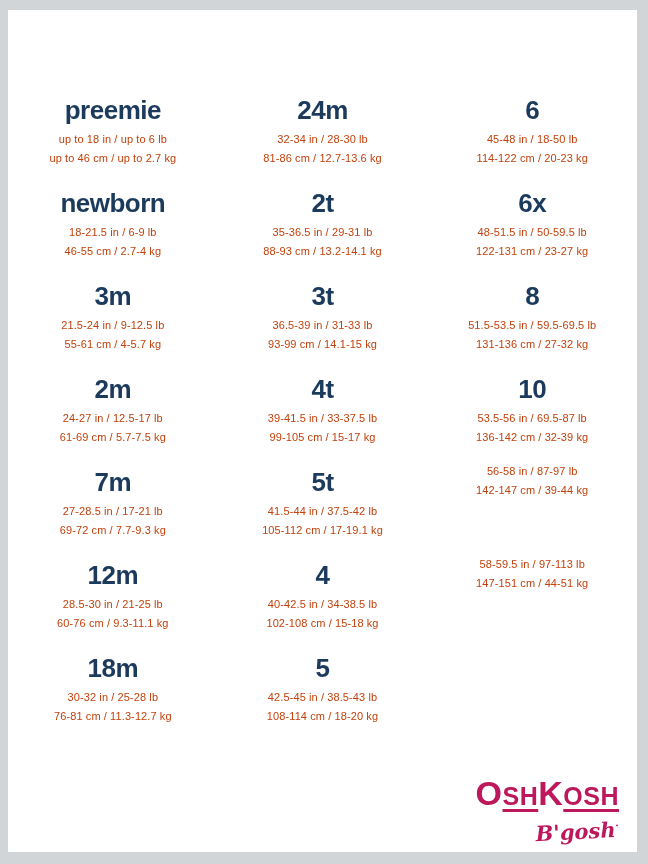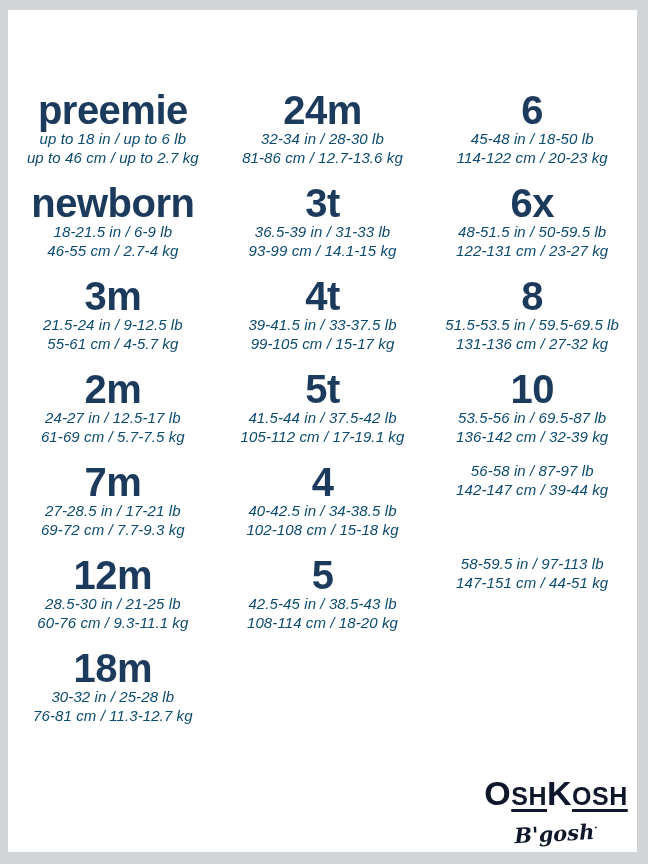--- a/index.html
+++ b/index.html
@@ -35,42 +35,41 @@
     flex-direction: column;
     align-items: center;
   }
   .cell {
     height: 93px;
     width: 100%;
     text-align: center;
     box-sizing: border-box;
   }
   .size-label {
-    font-size: 40px;
+    font-size: 26px;
     font-weight: bold;
     letter-spacing: -0.5px;
     color: #1b3a5c;
     line-height: 40px;
     white-space: nowrap;
   }
   .measure {
-    font-size: 15px;
-    color: #0c4a6e;
+    font-size: 11px;
+    color: #c2410c;
     line-height: 18.5px;
     letter-spacing: 0.1px;
     white-space: nowrap;
-    font-style: italic;
   }
   .logo {
     position: absolute;
-    right: 1px;
+    right: 18px;
     bottom: 6px;
     width: 160px;
-    text-align: center;
-    color: #0f172a;
+    text-align: right;
+    color: #be185d;
   }
   .logo-word {
     font-weight: bold;
     letter-spacing: 0.5px;
     white-space: nowrap;
     line-height: 34px;
   }
   .logo-word .lg {
     font-size: 34px;
   }
@@ -138,20 +137,25 @@
             <div class="size-label">18m</div>
             <div class="measure">30-32 in / 25-28 lb</div>
             <div class="measure">76-81 cm / 11.3-12.7 kg</div>
           </div>
         </div>
         <div class="col">
           <div class="cell">
             <div class="size-label">24m</div>
             <div class="measure">32-34 in / 28-30 lb</div>
             <div class="measure">81-86 cm / 12.7-13.6 kg</div>
+          </div>
+          <div class="cell">
+            <div class="size-label">2t</div>
+            <div class="measure">35-36.5 in / 29-31 lb</div>
+            <div class="measure">88-93 cm / 13.2-14.1 kg</div>
           </div>
           <div class="cell">
             <div class="size-label">3t</div>
             <div class="measure">36.5-39 in / 31-33 lb</div>
             <div class="measure">93-99 cm / 14.1-15 kg</div>
           </div>
           <div class="cell">
             <div class="size-label">4t</div>
             <div class="measure">39-41.5 in / 33-37.5 lb</div>
             <div class="measure">99-105 cm / 15-17 kg</div>

